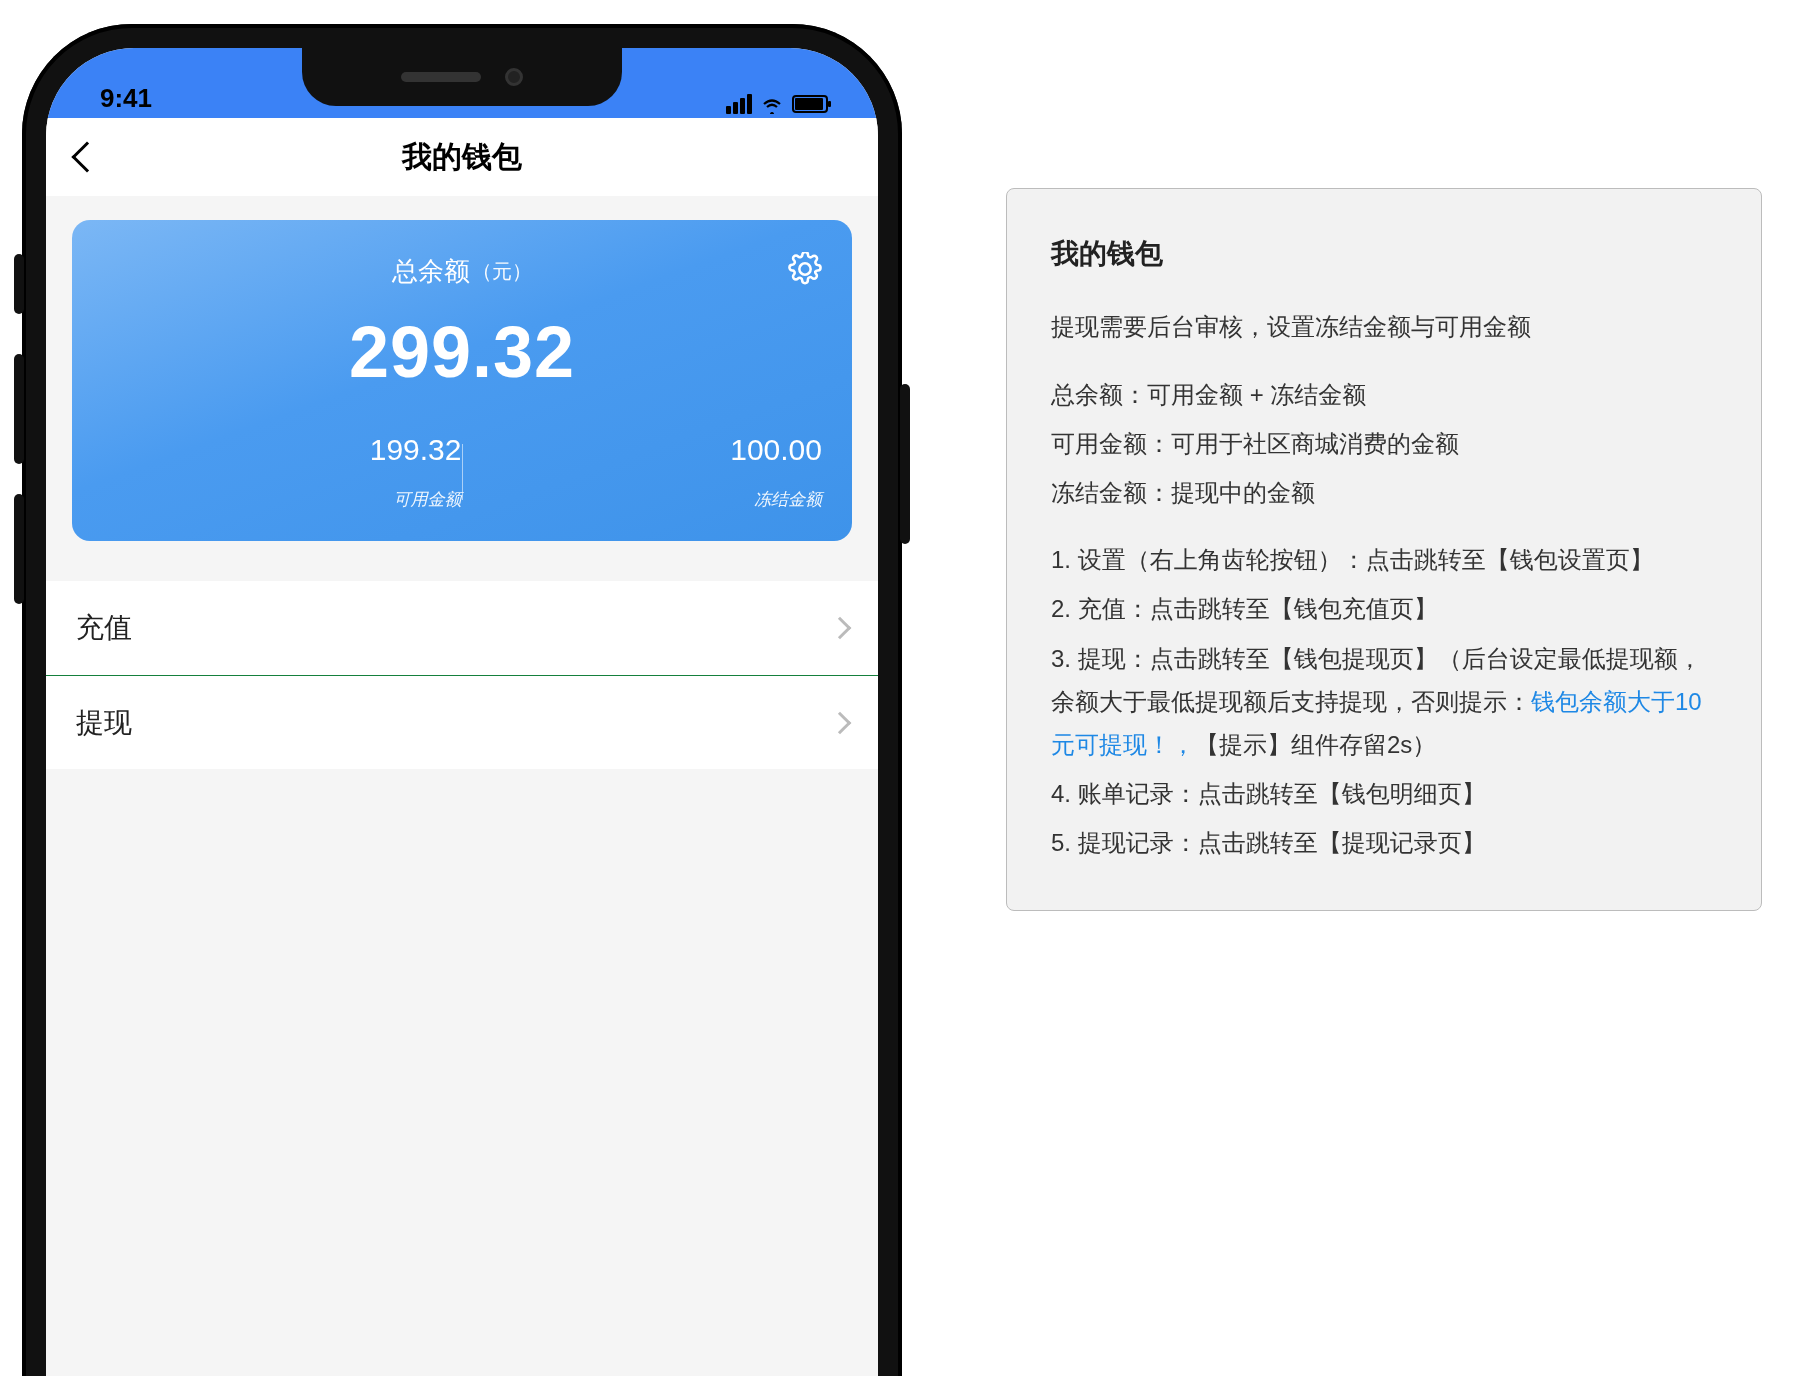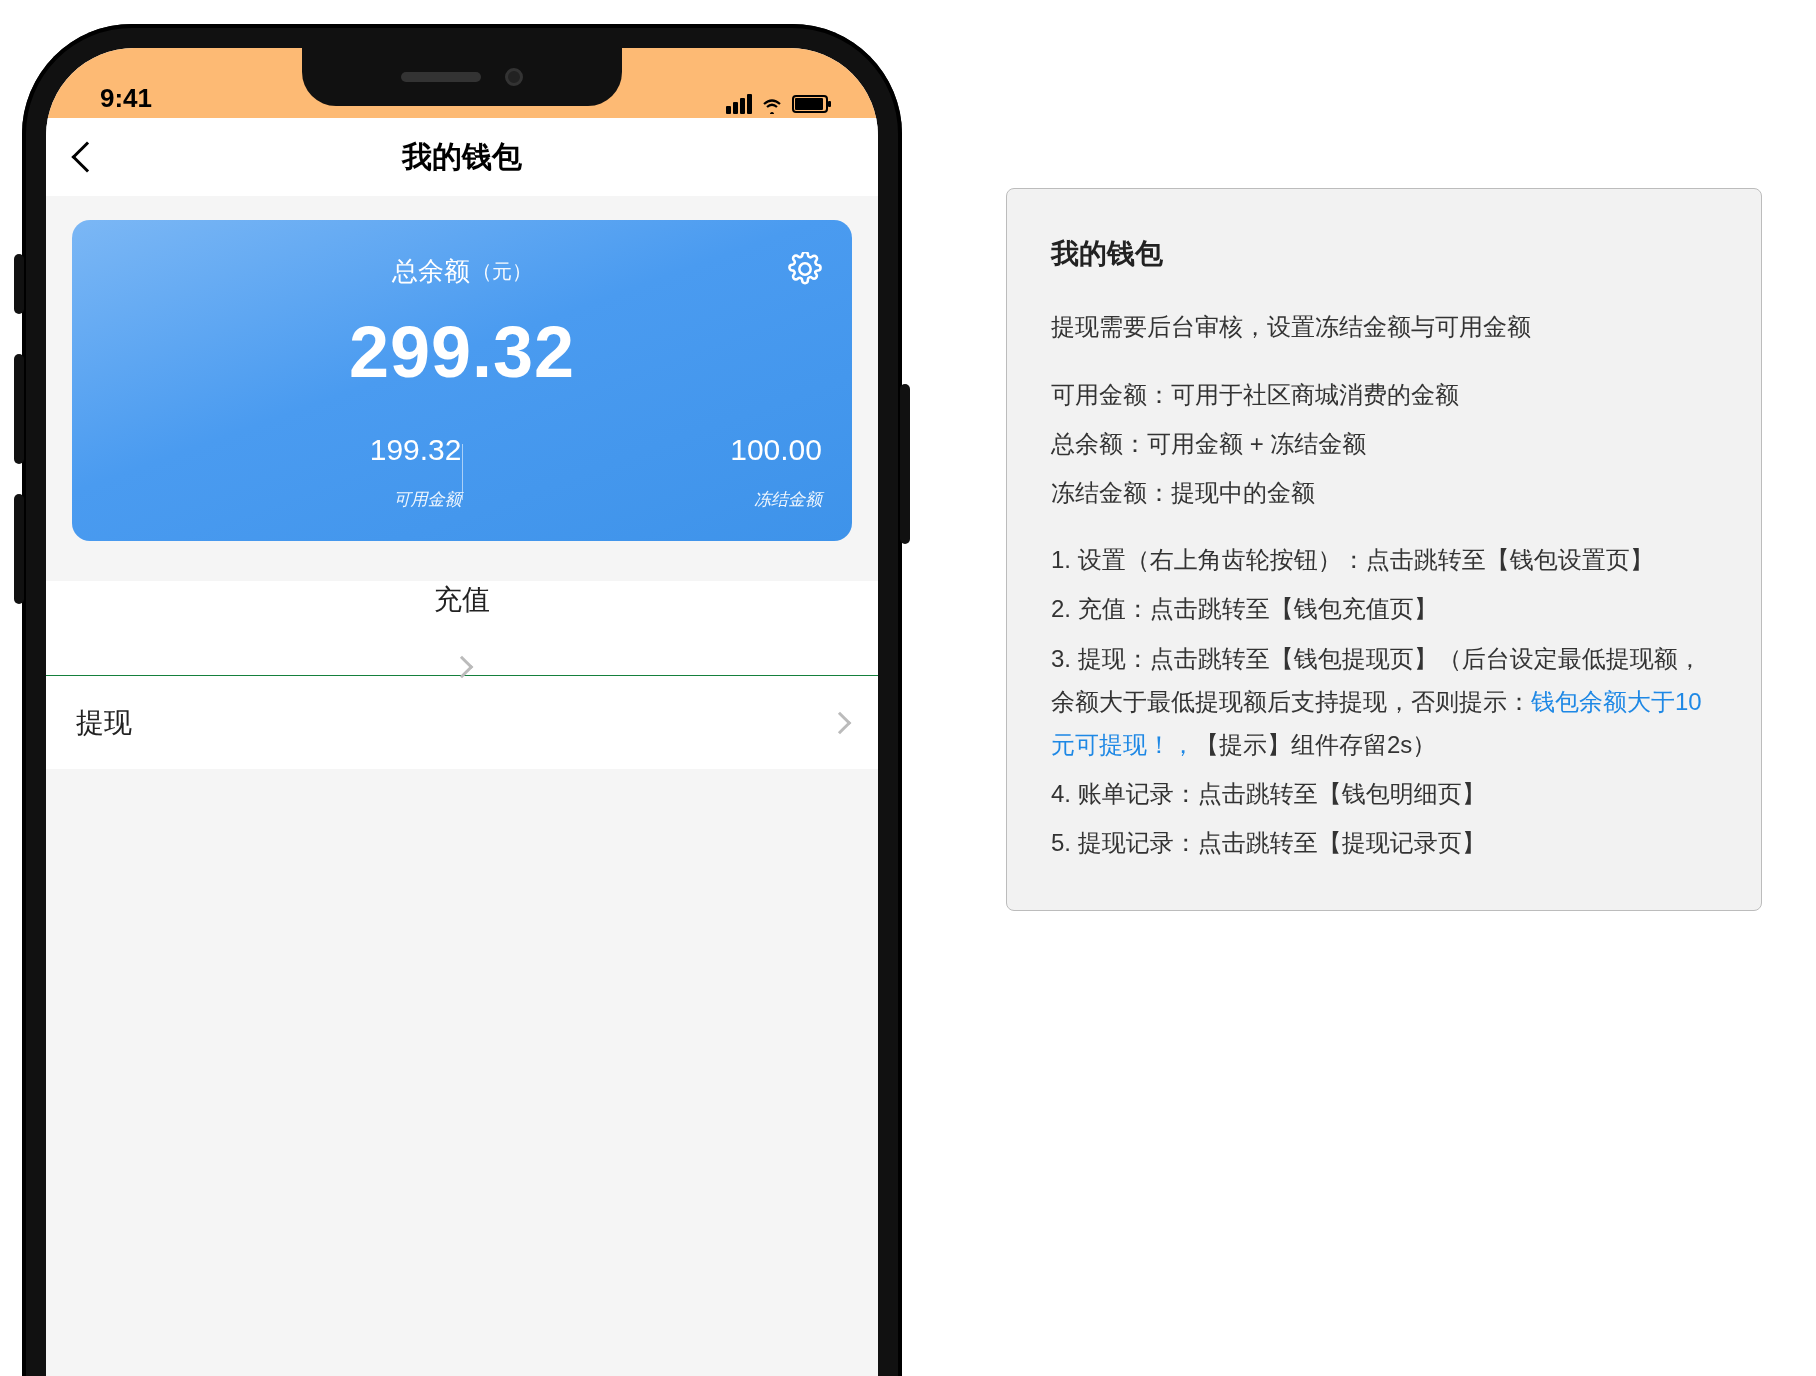--- a/index.html
+++ b/index.html
@@ -60,21 +60,21 @@
   .notch .speaker {
     width: 80px; height: 10px; background:#333; border-radius: 6px;
   }
   .notch .camera {
     width: 18px; height: 18px; background:#222; border-radius: 50%;
     border: 3px solid #333;
   }
 
   .status-bar {
     height: 70px;
-    background: #fdba74;
+    background: #3b82f6;
     display: flex;
     align-items: flex-end;
     justify-content: space-between;
     padding: 0 50px 4px 54px;
     font-weight: 600;
     font-size: 26px;
     color: #000;
   }
   .status-right { display:flex; align-items:center; gap:8px; }
   .sig-bars { display:flex; align-items:flex-end; gap:2px; }
@@ -162,21 +162,21 @@
   .menu-item {
     height:94px;
     display:flex;
     align-items:center;
     justify-content:space-between;
     padding:0 30px;
     border-top:1px solid #15803d;
     font-size:28px;
     color:#222;
   }
-  .menu-list .menu-item:first-child { border-top:none;flex-direction:column;}
+  .menu-list .menu-item:first-child { border-top:none;}
   .menu-chevron {
     width:16px;height:16px;
     border-right:3px solid #bbb;
     border-top:3px solid #bbb;
     transform:rotate(45deg);
   }
   .menu-gap { height:20px; background:#f5f5f5; }
 
   
   .anno-panel {
@@ -282,22 +282,22 @@
 
     <div class="menu-gap"></div>
 
 
   </div>
 </div>
 
 <div class="anno-panel">
   <h3>我的钱包</h3>
   <p>提现需要后台审核，设置冻结金额与可用金额</p>
+  <p class="nomb">总余额：可用金额 + 冻结金额</p>
   <p class="nomb">可用金额：可用于社区商城消费的金额</p>
-  <p class="nomb">总余额：可用金额 + 冻结金额</p>
   <p>冻结金额：提现中的金额</p>
   <p class="nomb">1. 设置（右上角齿轮按钮）：点击跳转至【钱包设置页】</p>
   <p class="nomb">2. 充值：点击跳转至【钱包充值页】</p>
   <p class="nomb">
     <span>3. 提现：点击跳转至【钱包提现页】（后台设定最低提现额，余额大于最低提现额后支持提现，否则提示：</span><span class="anno-link">钱包余额大于10元可提现！，</span><span>【提示】组件存留2s）</span>
   </p>
   <p class="nomb">4. 账单记录：点击跳转至【钱包明细页】</p>
   <p class="nomb">5. 提现记录：点击跳转至【提现记录页】</p>
 </div>
 

